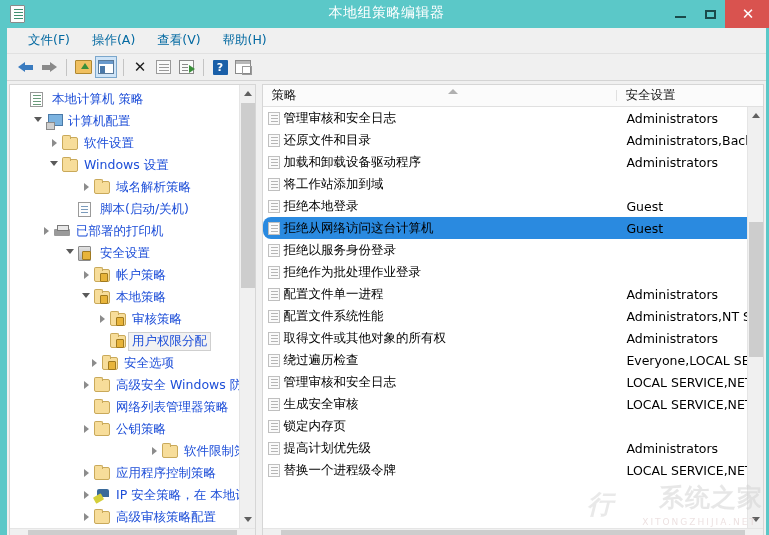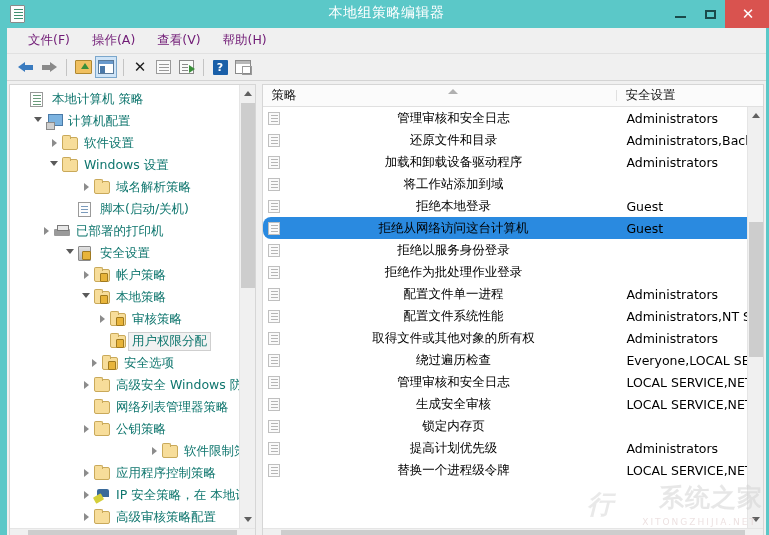--- a/index.html
+++ b/index.html
@@ -73,21 +73,21 @@
     flex: 0 0 26px;
     height: 26px;
     background: #f0f0f0;
     display: flex; align-items: center;
     padding-left: 10px;
     margin: 0 5px 0 5px;
     border-bottom: 1px solid #e1e1e1;
   }
   .menu-item {
     font-size: 12.5px;
-    color: #701a75;
+    color: #0369a1;
     padding: 3px 11px;
     cursor: default;
   }
 
   
   .toolbar {
     flex: 0 0 27px;
     height: 27px;
     background: #f0f0f0;
     display: flex; align-items: center;
@@ -223,21 +223,21 @@
   .tree-scroll {
     flex: 1 1 auto;
     position: relative;
     overflow: hidden;
   }
   .tree-inner { padding: 3px 0 0 0; }
   .tnode {
     height: 22px;
     display: flex; align-items: center;
     font-size: 12.5px;
-    color: #0f766e;
+    color: #1d4ed8;
     white-space: nowrap;
     position: relative;
   }
   .tnode.sel .tlabel {
     background: #f2f2f2;
     border: 1px solid #cfcfcf;
     padding: 0 3px;
   }
   .twist {
     width: 16px; height: 22px; flex: 0 0 16px;
@@ -422,21 +422,21 @@
   .lico { width: 20px; flex: 0 0 20px; padding-left: 5px; }
   .ico-policy {
     width: 12px; height: 13px; background: #fafafa;
     border: 1px solid #bfbfbf; position: relative;
   }
   .ico-policy::after {
     content: ""; position: absolute; left: 2px; top: 2px;
     width: 7px; height: 1px; background: #b5b5b5;
     box-shadow: 0 3px 0 #b5b5b5, 0 6px 0 #b5b5b5;
   }
-  .lname { width: 340px; overflow: hidden; text-align: center; }
+  .lname { width: 340px; overflow: hidden; }
   .lval { flex: 1; overflow: hidden; padding-left: 3px; }
 
   
   .watermark {
     position: absolute;
     right: 6px; bottom: 4px;
     width: 180px; height: 52px;
     pointer-events: none;
     opacity: 0.48;
     overflow: hidden;

